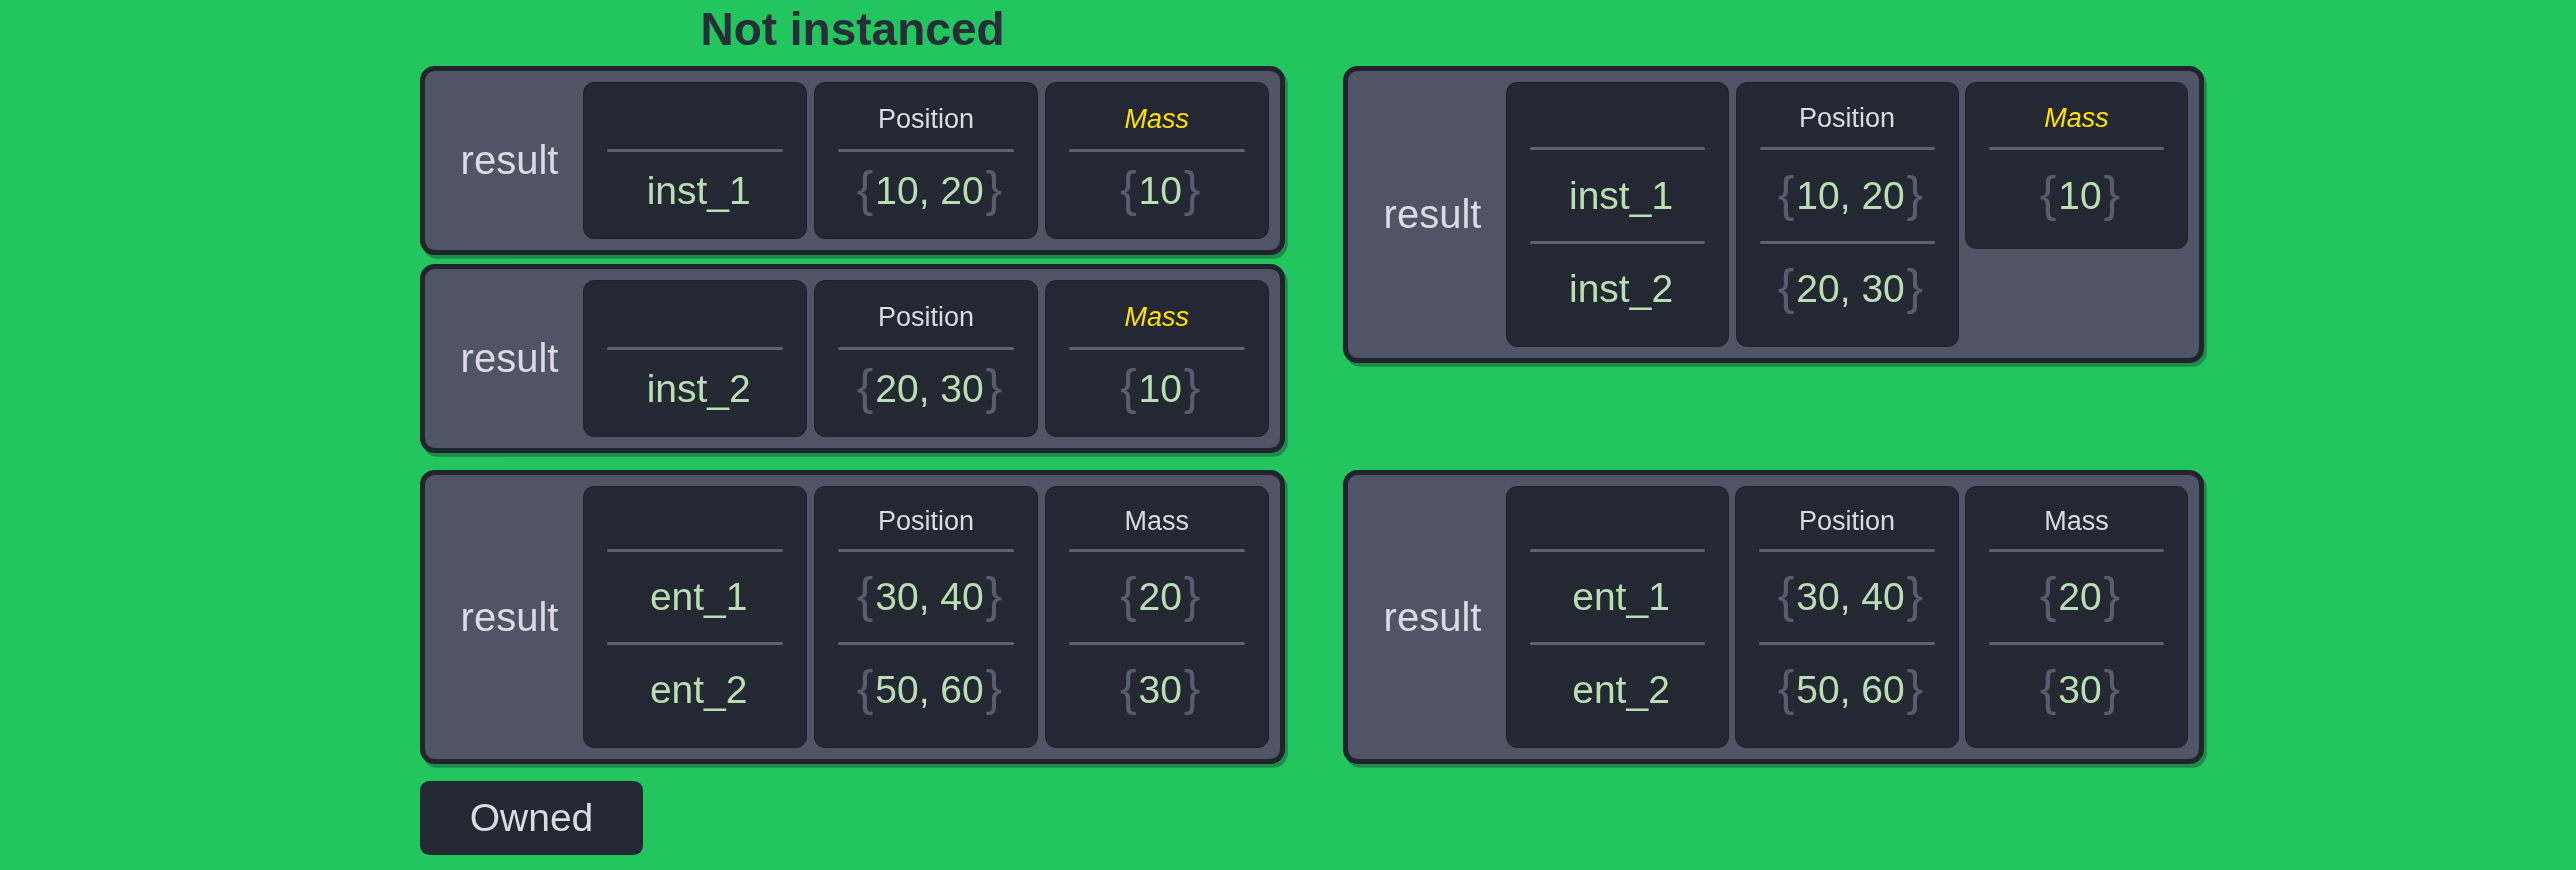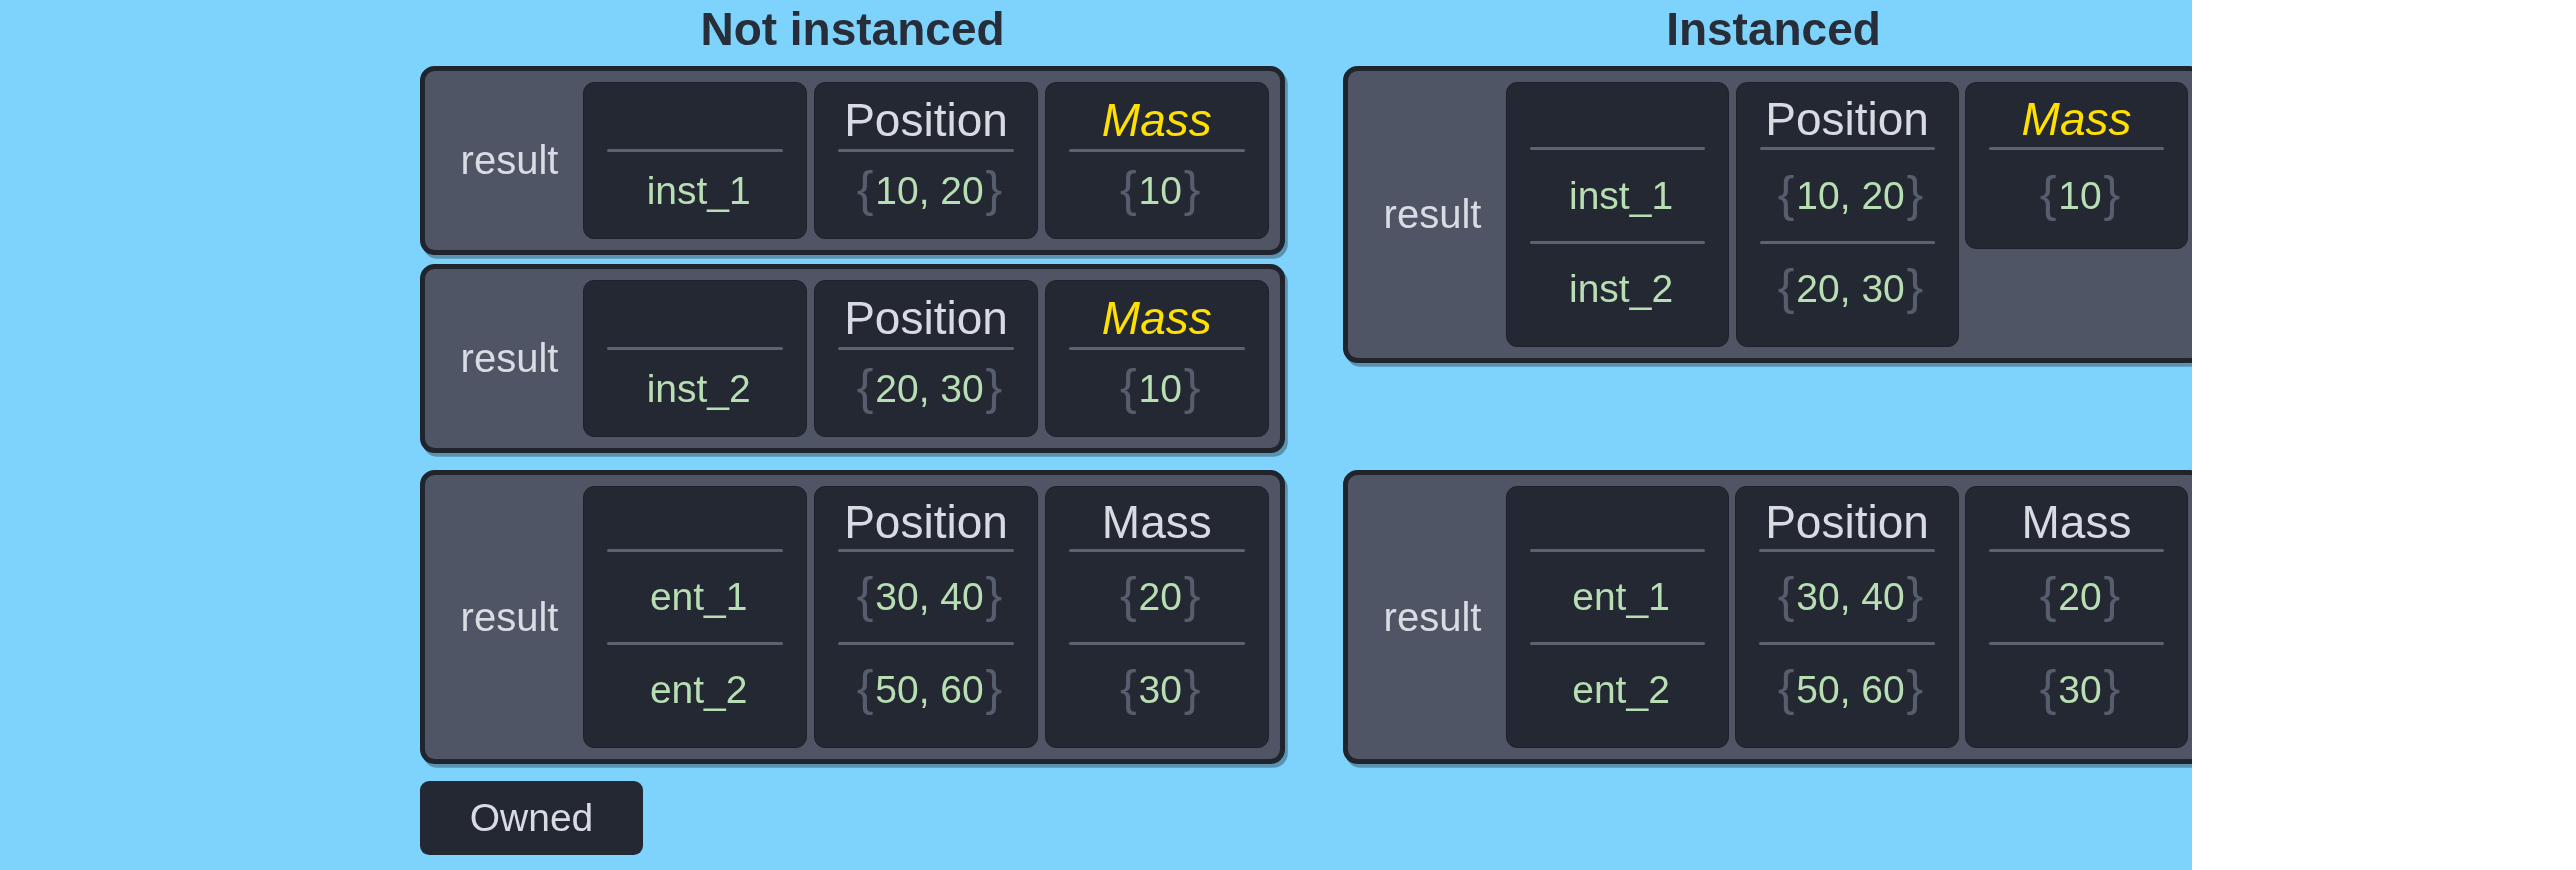--- a/index.html
+++ b/index.html
@@ -1,19 +1,19 @@
 <!DOCTYPE html>
 <html style="font-size:14.7px"><head>
 <meta charset="utf-8">
 <style>
   html,body{margin:0;padding:0;background:#ffffff;}
   .canvas{
     position:relative;
-    width:2192px;height:870px;
-    background:#7dd3fc;
+    width:2576px;height:870px;
+    background:#22c55e;
     font-family:"Liberation Sans", sans-serif;
     overflow:hidden;
   }
   .section-title{
     position:absolute;
     text-align:center;
     font-size:46px;
     font-weight:700;
     color:#272d39;
     letter-spacing:0px;
@@ -56,21 +56,21 @@
   .cell.short{
     align-self:flex-start;
     width:calc((100% - 13px)/3);
     flex:0 0 auto;
   }
   .chead{
     height:var(--hh);
     display:flex;
     align-items:center;
     justify-content:center;
-    font-size:46px;
+    font-size:27px;
   }
   .hr{
     flex:none;
     height:2.8px;
     margin:0 23px;
     background:#5c6370;
     border-radius:1.8px;
   }
   .crow{
     height:var(--rh);
@@ -121,21 +121,20 @@
   #t-i1{left:1343px;top:66px;width:861px;height:297px;}
   #t-i2{left:1343px;top:470px;width:861px;height:294px;}
   #legend{left:420px;top:781px;}
 </style>
 </head>
 <body>
 
 <div class="canvas">
 
   <div class="section-title" id="title-ni">Not instanced</div>
-  <div class="section-title" id="title-i">Instanced</div>
 
   <div class="panel single" id="t-ni1">
     <div class="result-col">result</div>
     <div class="cells">
       <div class="cell">
         <div class="chead green"></div>
         <div class="hr"></div>
         <div class="crow green">inst_1</div>
       </div>
       <div class="cell">

